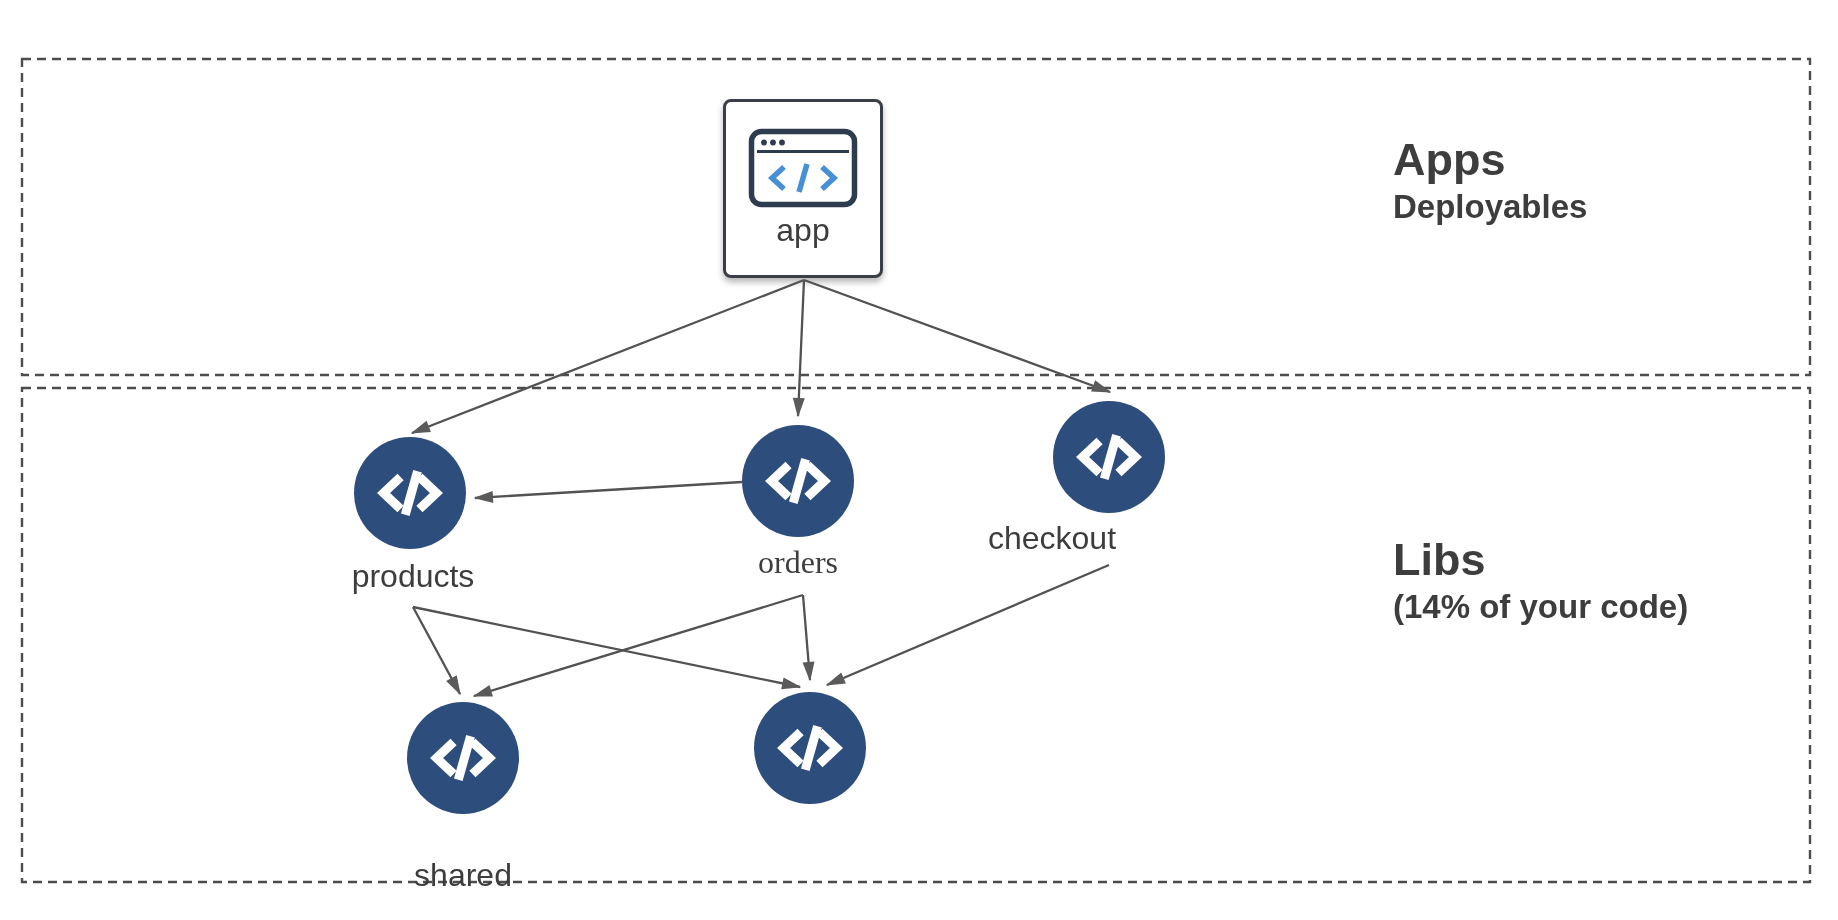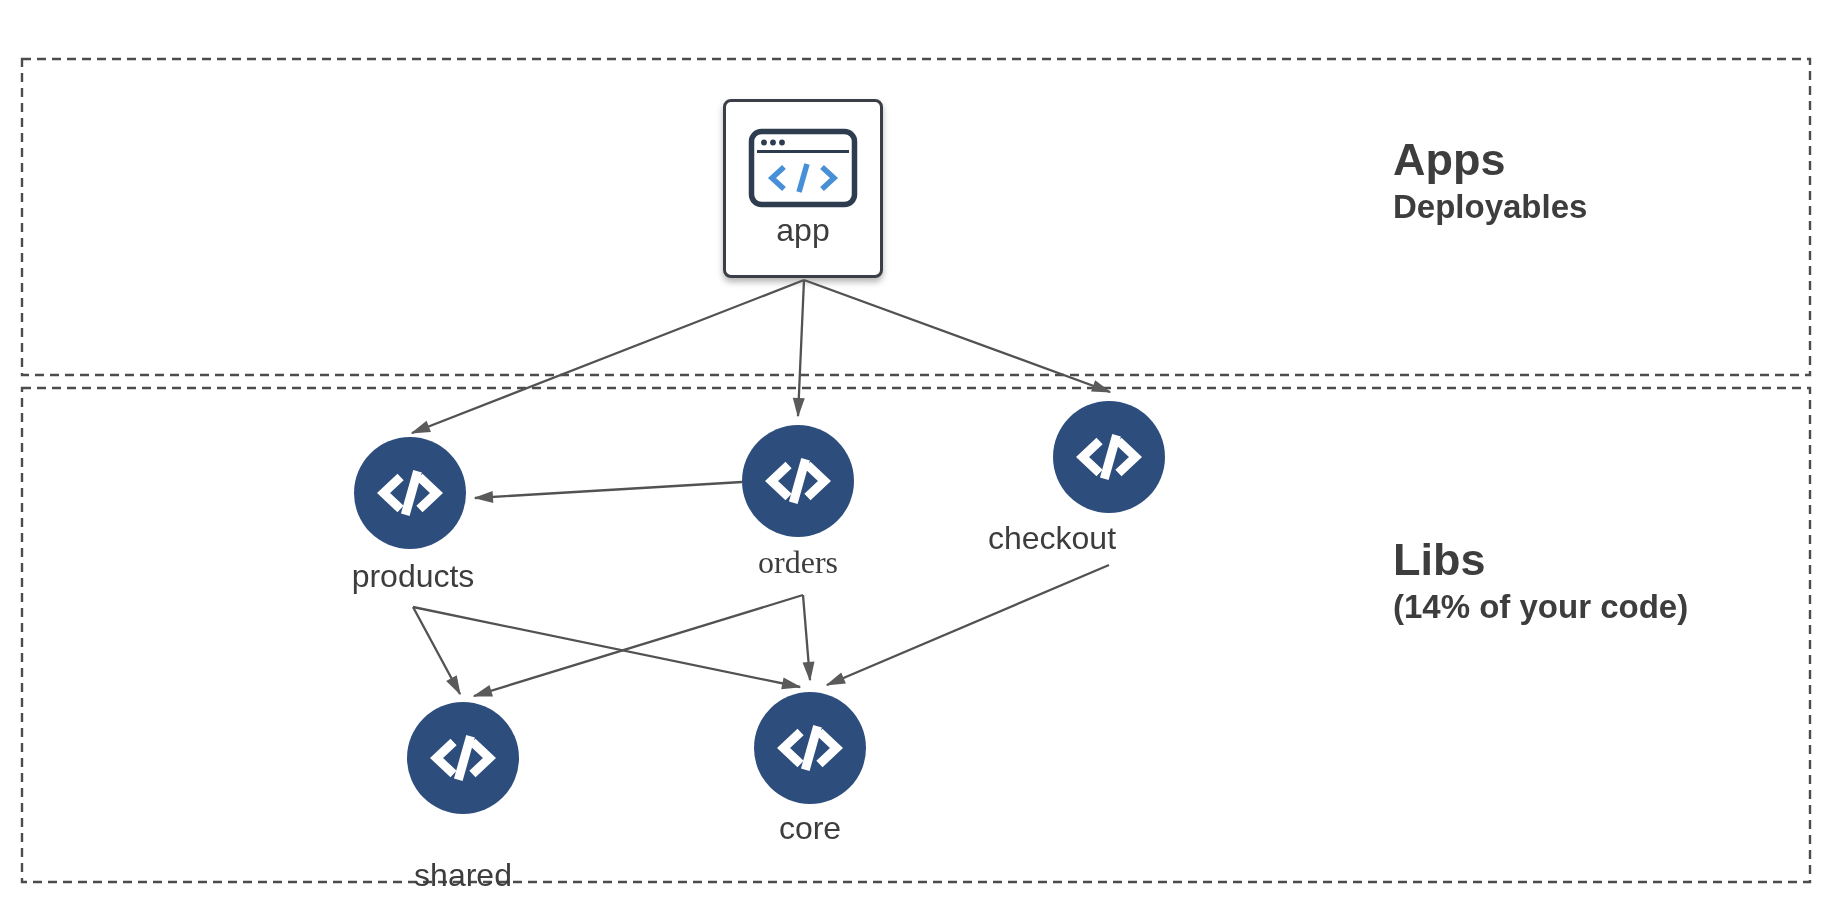--- a/index.html
+++ b/index.html
@@ -169,21 +169,20 @@
 
   <div class="lib-node" style="left:754px; top:692px;">
     <svg width="68" height="62" viewBox="0 0 72 64">
       <g stroke="#ffffff" stroke-width="9.5" fill="none">
         <polyline points="26,15 8,32 26,49"></polyline>
         <line x1="44" y1="9" x2="31" y2="55"></line>
         <polyline points="46,15 64,32 46,49"></polyline>
       </g>
     </svg>
   </div>
-  <div class="node-label" style="left:690px; top:812px;">core</div>
 
   <div class="section-label" style="left:1393px; top:122px;margin-top:12px;">
     <div class="section-title">Apps</div>
     <div class="section-subtitle">Deployables</div>
   </div>
 
   <div class="section-label" style="left:1393px; top:534px;">
     <div class="section-title">Libs</div>
     <div class="section-subtitle">(14% of your code)</div>
   </div>

